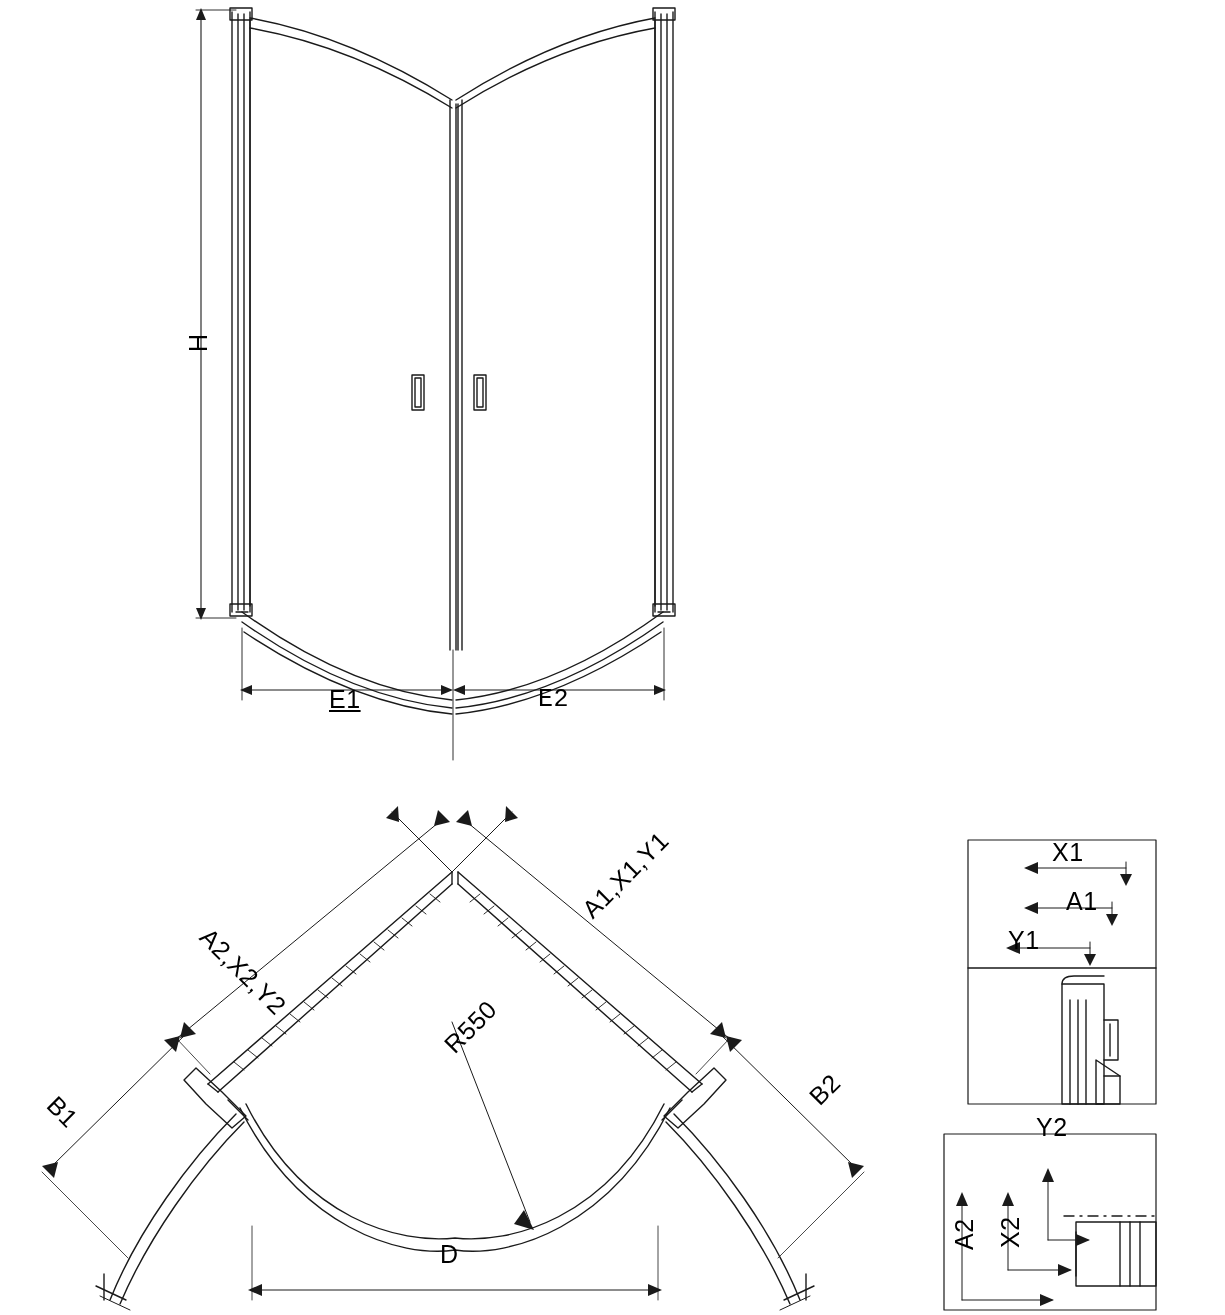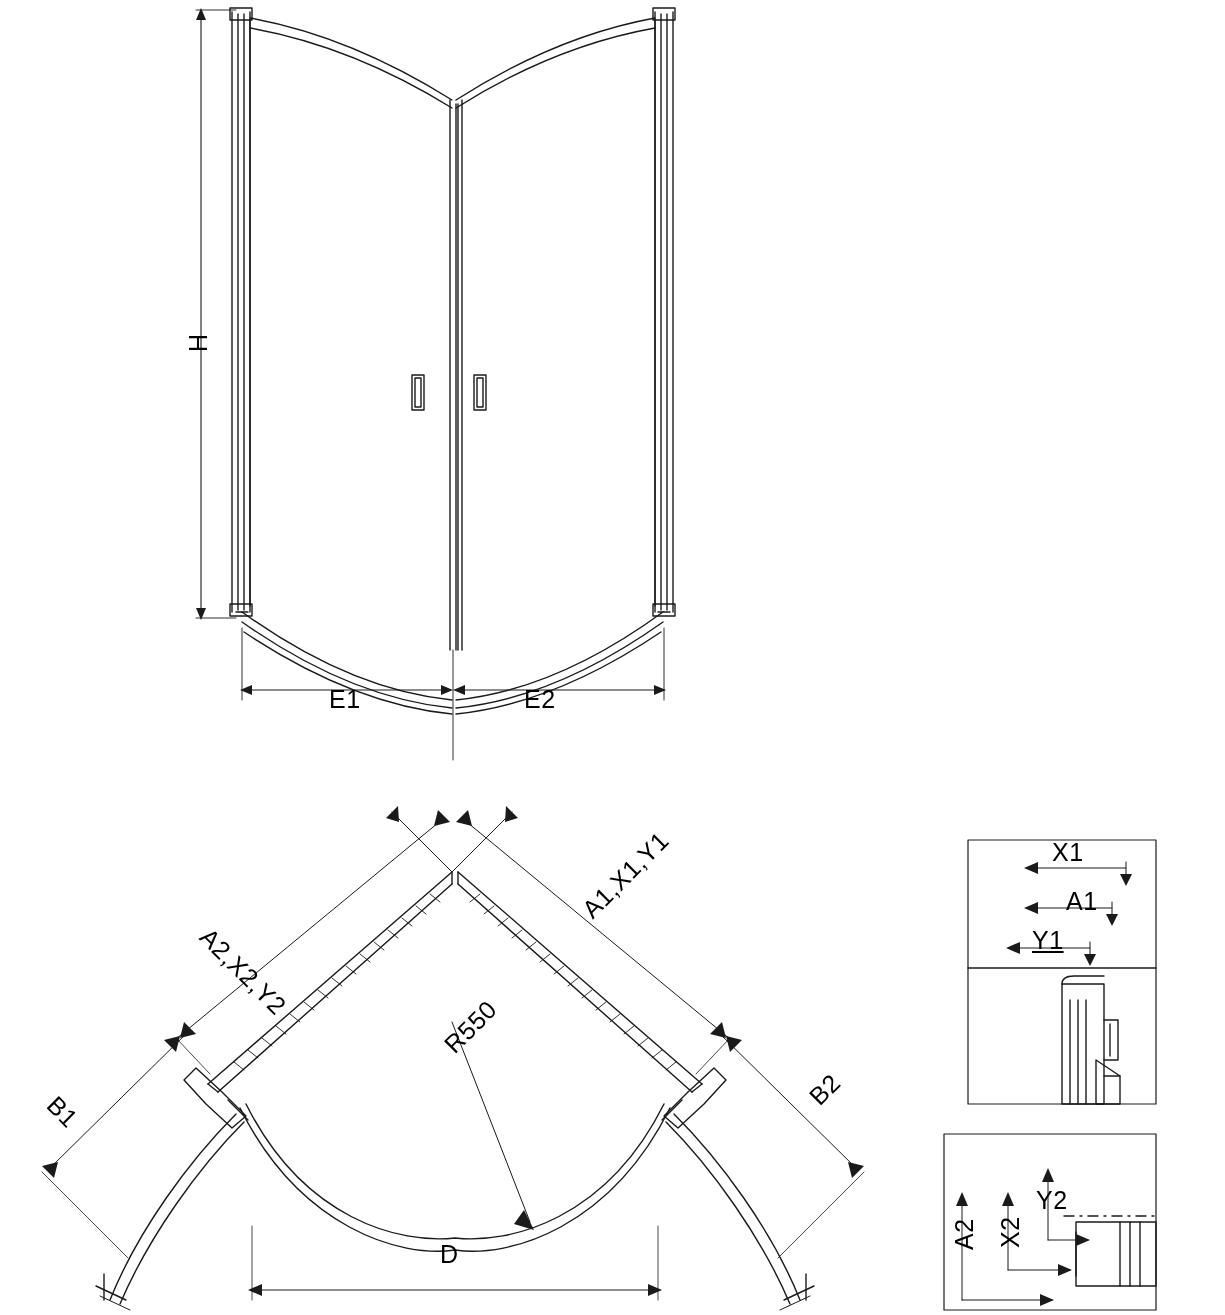--- a/index.html
+++ b/index.html
@@ -270,41 +270,41 @@
         <path d="M1042 1182 L 1048 1168 L 1054 1182" fill="#1a1a1a" stroke="none"></path>
         <path d="M1048 1240 L 1088 1240" stroke-width="1.0"></path>
         <path d="M1076 1234 L 1090 1240 L 1076 1246" fill="#1a1a1a" stroke="none"></path>
       </g>
 
     </g>
   </svg>
 
   <div class="lbl rot90" style="left:186px; top:352px;">H</div>
 
-  <div class="lbl" style="left:329px; top:687px;">E1</div>
-
-  <div class="lbl" style="left:524px; top:687px;">E2</div>
+  <div class="lbl" style="left:329px; top:687px;text-decoration:underline;">E1</div>
+
+  <div class="lbl" style="left:538px; top:687px;font-family:Liberation Mono, monospace;">E2</div>
 
   <div class="lbl rotm45" style="left:213px; top:924px;">A2,X2,Y2</div>
 
   <div class="lbl rot45" style="left:578px; top:905px;">A1,X1,Y1</div>
 
   <div class="lbl rotm45" style="left:60px; top:1092px;">B1</div>
 
   <div class="lbl rot45" style="left:805px; top:1092px;">B2</div>
 
   <div class="lbl rot45" style="left:440px; top:1040px;">R550</div>
 
   <div class="lbl" style="left:440px; top:1242px;">D</div>
 
   <div class="lbl" style="left:1066px; top:889px;">A1</div>
 
   <div class="lbl" style="left:1052px; top:840px;">X1</div>
 
-  <div class="lbl" style="left:1032px; top:928px;text-decoration:underline;">Y1</div>
+  <div class="lbl" style="left:1008px; top:928px;">Y1</div>
 
   <div class="lbl rot90" style="left:952px; top:1250px;">A2</div>
 
   <div class="lbl rot90" style="left:998px; top:1248px;">X2</div>
 
-  <div class="lbl" style="left:1036px; top:1188px;">Y2</div>
+  <div class="lbl" style="left:1036px; top:1115px;">Y2</div>
 
 </div>
 
 </body></html>

